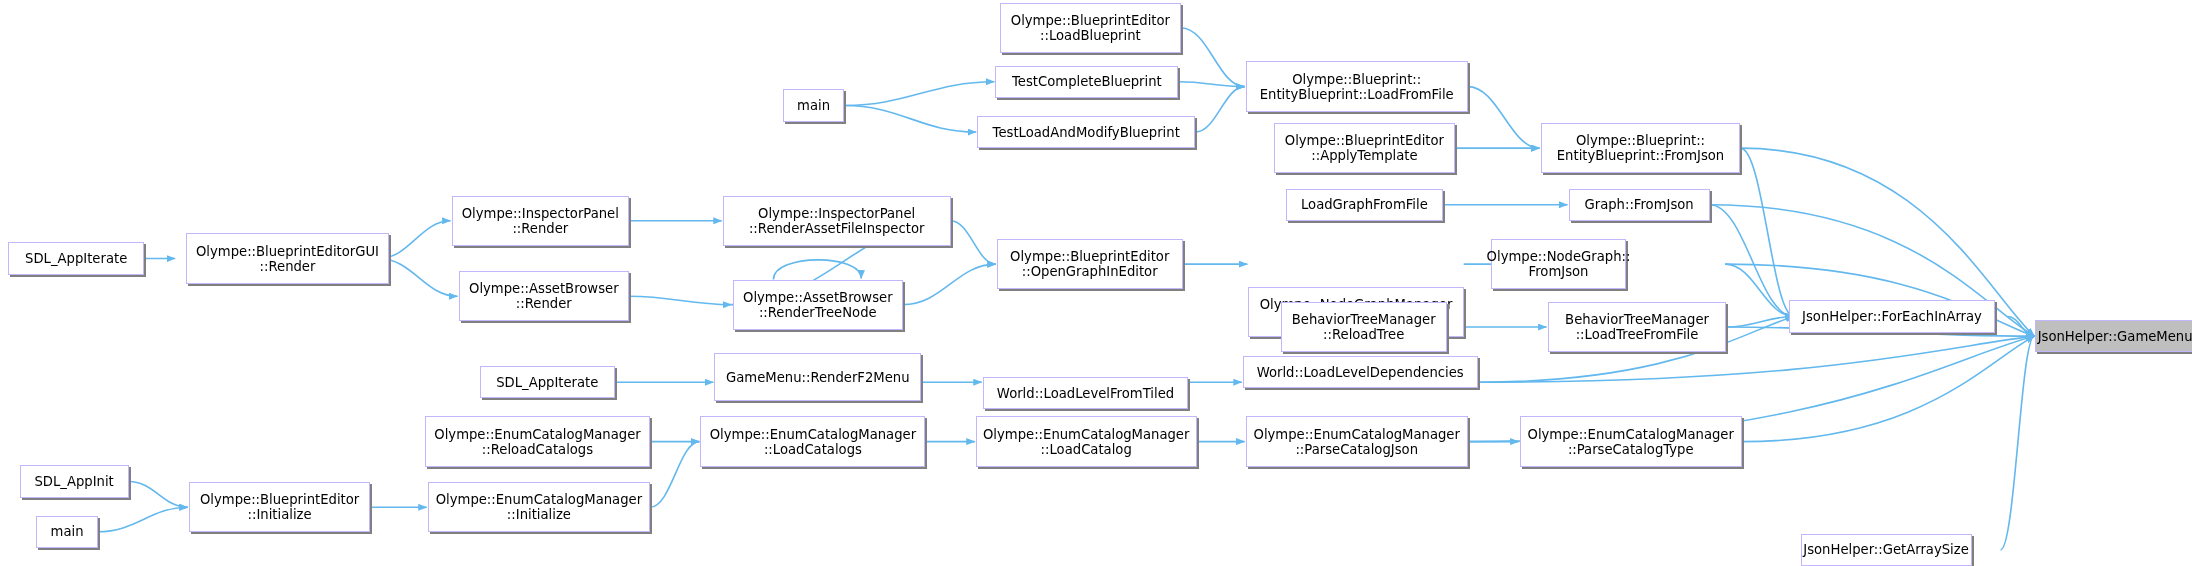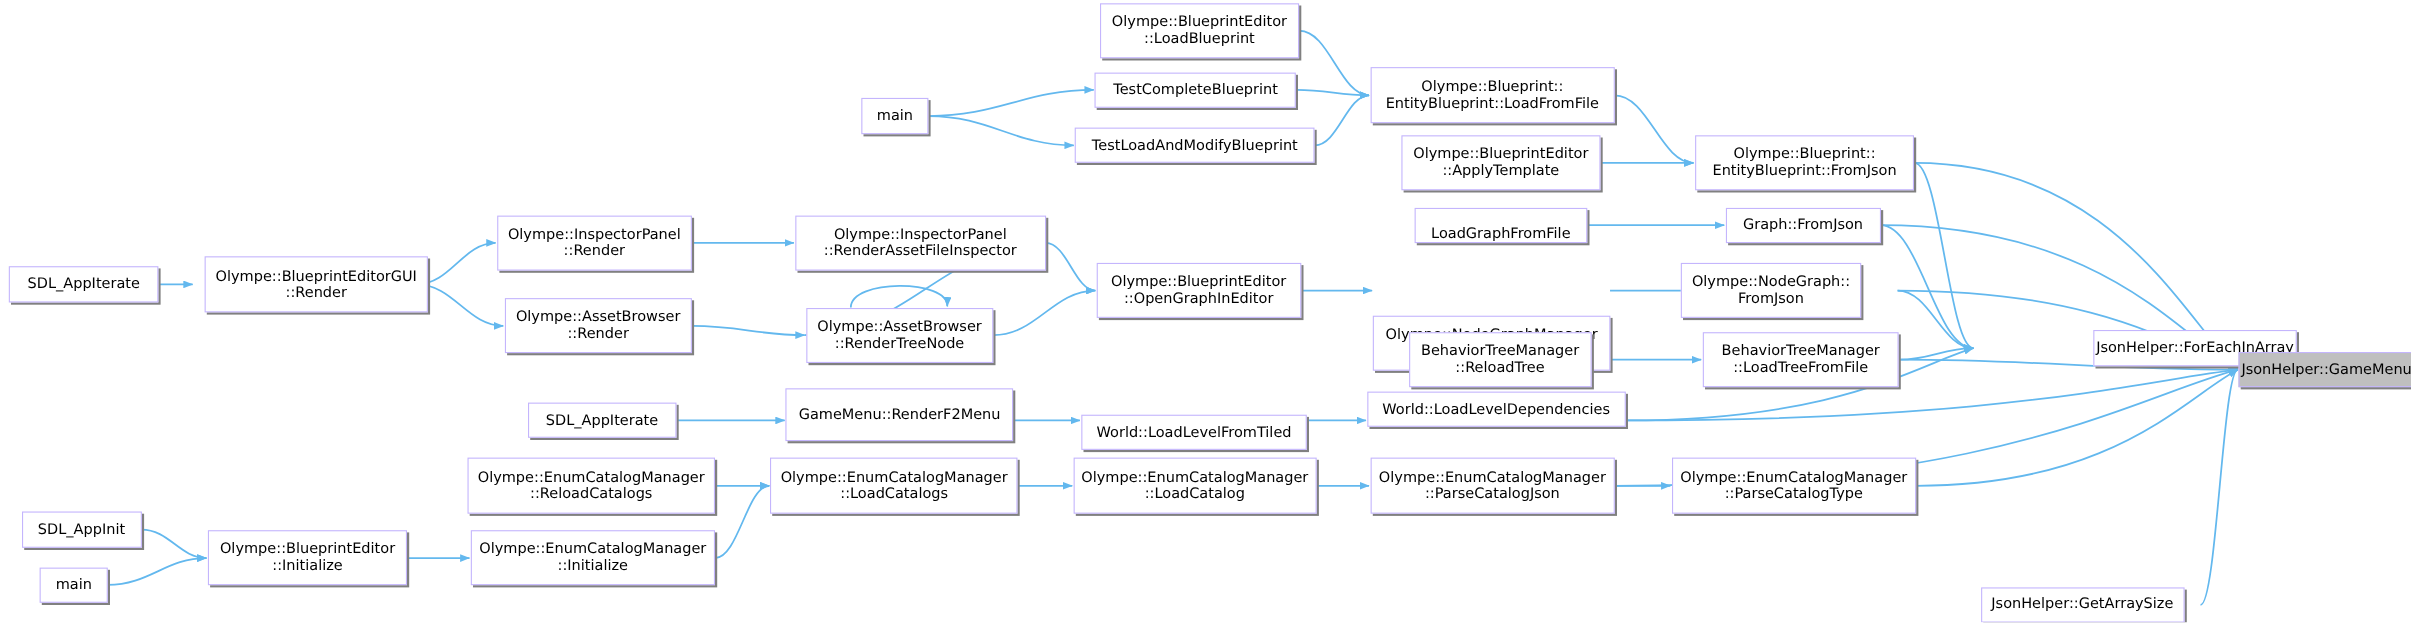--- a/index.html
+++ b/index.html
@@ -105,33 +105,33 @@
       <div class="node" style="left: 995.347px; top: 65.684px; width: 183.133px; height: 32.1432px;"><span>TestCompleteBlueprint</span></div>
       <div class="node" style="left: 977.173px; top: 115.995px; width: 218.082px; height: 32.1432px;"><span>TestLoadAndModifyBlueprint</span></div>
       <div class="node" style="left: 999.541px; top: 2.79506px; width: 181.735px; height: 50.3111px;"><span>Olympe::BlueprintEditor
 ::LoadBlueprint</span></div>
       <div class="node" style="left: 1245.58px; top: 61.4914px; width: 222.276px; height: 50.3111px;"><span>Olympe::Blueprint::
 EntityBlueprint::LoadFromFile</span></div>
       <div class="node" style="left: 1273.54px; top: 122.983px; width: 181.735px; height: 50.3111px;"><span>Olympe::BlueprintEditor
 ::ApplyTemplate</span></div>
       <div class="node" style="left: 1540.55px; top: 122.983px; width: 199.908px; height: 50.3111px;"><span>Olympe::Blueprint::
 EntityBlueprint::FromJson</span></div>
-      <div class="node" style="left: 1286.12px; top: 188.667px; width: 156.571px; height: 32.1432px; align-items: flex-end;"><span>LoadGraphFromFile</span></div>
+      <div class="node" style="left: 1286.12px; top: 188.667px; width: 156.571px; height: 32.1432px;"><span>LoadGraphFromFile</span></div>
       <div class="node" style="left: 1568.51px; top: 188.667px; width: 141.194px; height: 32.1432px;"><span>Graph::FromJson</span></div>
       <div class="node" style="left: 996.745px; top: 238.978px; width: 185.929px; height: 50.3111px;"><span>Olympe::BlueprintEditor
 ::OpenGraphInEditor</span></div>
       <div class="node" style="left: 1248.38px; top: 238.978px; width: 215.286px; height: 50.3111px; margin-top: 48px;"><span>Olympe::NodeGraphManager
 ::LoadGraph</span></div>
-      <div class="node" style="left: 1528px; top: 238.978px; width: 164px; height: 50.3111px;"><span>Olympe::NodeGraph::
+      <div class="node" style="left: 1491px; top: 238.978px; width: 135px; height: 50.3111px;"><span>Olympe::NodeGraph::
 FromJson</span></div>
       <div class="node" style="left: 1280.53px; top: 301.867px; width: 166.357px; height: 50.3111px;"><span>BehaviorTreeManager
 ::ReloadTree</span></div>
       <div class="node" style="left: 1547.54px; top: 301.867px; width: 178.939px; height: 50.3111px;"><span>BehaviorTreeManager
 ::LoadTreeFromFile</span></div>
-      <div class="node" style="left: 1903px; top: 300.469px; width: 185px; height: 32.1432px;"><span>JsonHelper::ForEachInArray</span></div>
+      <div class="node" style="left: 1789px; top: 300.469px; width: 206px; height: 32.1432px;"><span>JsonHelper::ForEachInArray</span></div>
       <div class="node highlight" style="left: 2035.43px; top: 320.035px; width: 159.367px; height: 32.1432px;"><span>JsonHelper::GameMenu</span></div>
       <div class="node" style="left: 479.5px; top: 366.153px; width: 135.602px; height: 32.1432px;"><span>SDL_AppIterate</span></div>
       <div class="node" style="left: 714.357px; top: 353px; width: 206.898px; height: 48px;"><span>GameMenu::RenderF2Menu</span></div>
       <div class="node" style="left: 982.765px; top: 366.153px; width: 205.5px; height: 32.1432px; margin-top: 11px;"><span>World::LoadLevelFromTiled</span></div>
       <div class="node" style="left: 1242.79px; top: 356px; width: 234.857px; height: 32.1432px;"><span>World::LoadLevelDependencies</span></div>
       <div class="node" style="left: 424.98px; top: 416.464px; width: 225.071px; height: 50.3111px;"><span>Olympe::EnumCatalogManager
 ::ReloadCatalogs</span></div>
       <div class="node" style="left: 700.378px; top: 416.464px; width: 225.071px; height: 50.3111px;"><span>Olympe::EnumCatalogManager
 ::LoadCatalogs</span></div>
       <div class="node" style="left: 975.776px; top: 416.464px; width: 220.878px; height: 50.3111px;"><span>Olympe::EnumCatalogManager
@@ -139,15 +139,15 @@
       <div class="node" style="left: 1245.58px; top: 416.464px; width: 222.276px; height: 50.3111px;"><span>Olympe::EnumCatalogManager
 ::ParseCatalogJson</span></div>
       <div class="node" style="left: 1519.58px; top: 416.464px; width: 222.276px; height: 50.3111px;"><span>Olympe::EnumCatalogManager
 ::ParseCatalogType</span></div>
       <div class="node" style="left: 19.5714px; top: 465.378px; width: 109.041px; height: 32.1432px;"><span>SDL_AppInit</span></div>
       <div class="node" style="left: 188.724px; top: 482.148px; width: 181.735px; height: 50.3111px;"><span>Olympe::BlueprintEditor
 ::Initialize</span></div>
       <div class="node" style="left: 36.3469px; top: 515.689px; width: 61.5102px; height: 32.1432px;"><span>main</span></div>
       <div class="node" style="left: 427.776px; top: 482.148px; width: 222.276px; height: 50.3111px;"><span>Olympe::EnumCatalogManager
 ::Initialize</span></div>
-      <div class="node" style="left: 1800.57px; top: 533.857px; width: 185px; height: 32.1432px;"><span>JsonHelper::GetArraySize</span></div>
+      <div class="node" style="left: 1800.57px; top: 533.857px; width: 171px; height: 32.1432px;"><span>JsonHelper::GetArraySize</span></div>
     </div>
 </div>
 
 </body></html>

